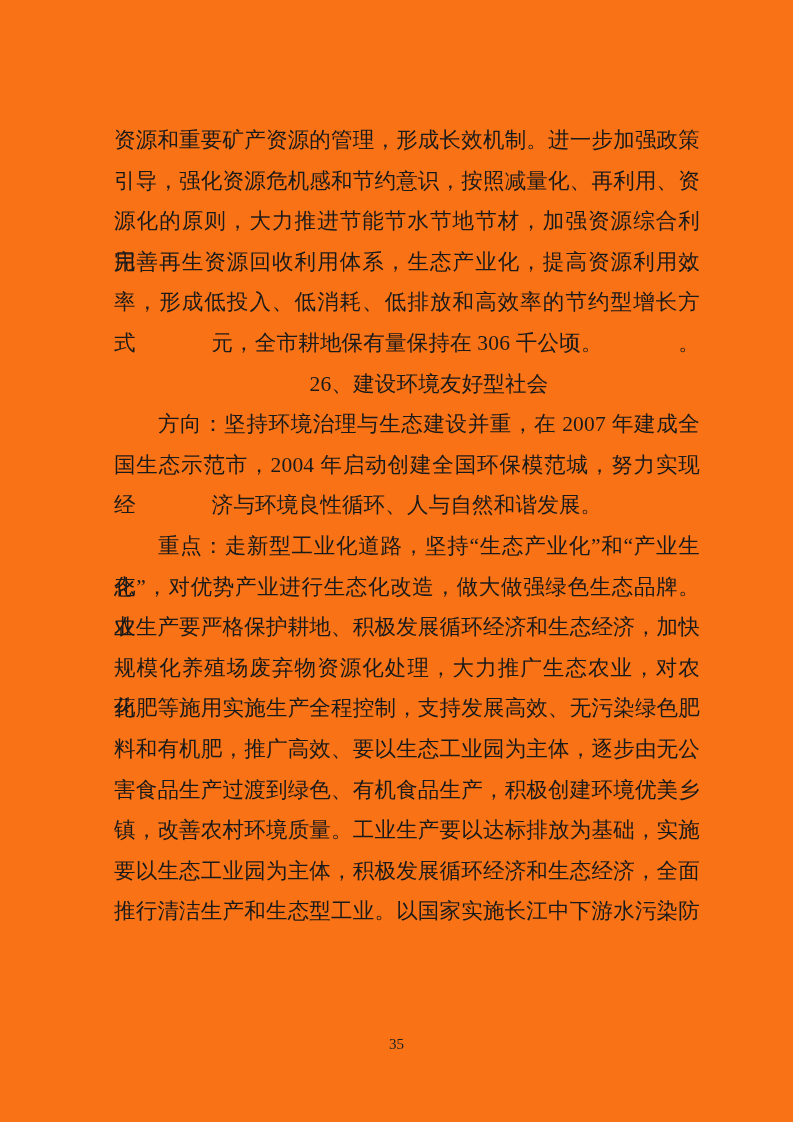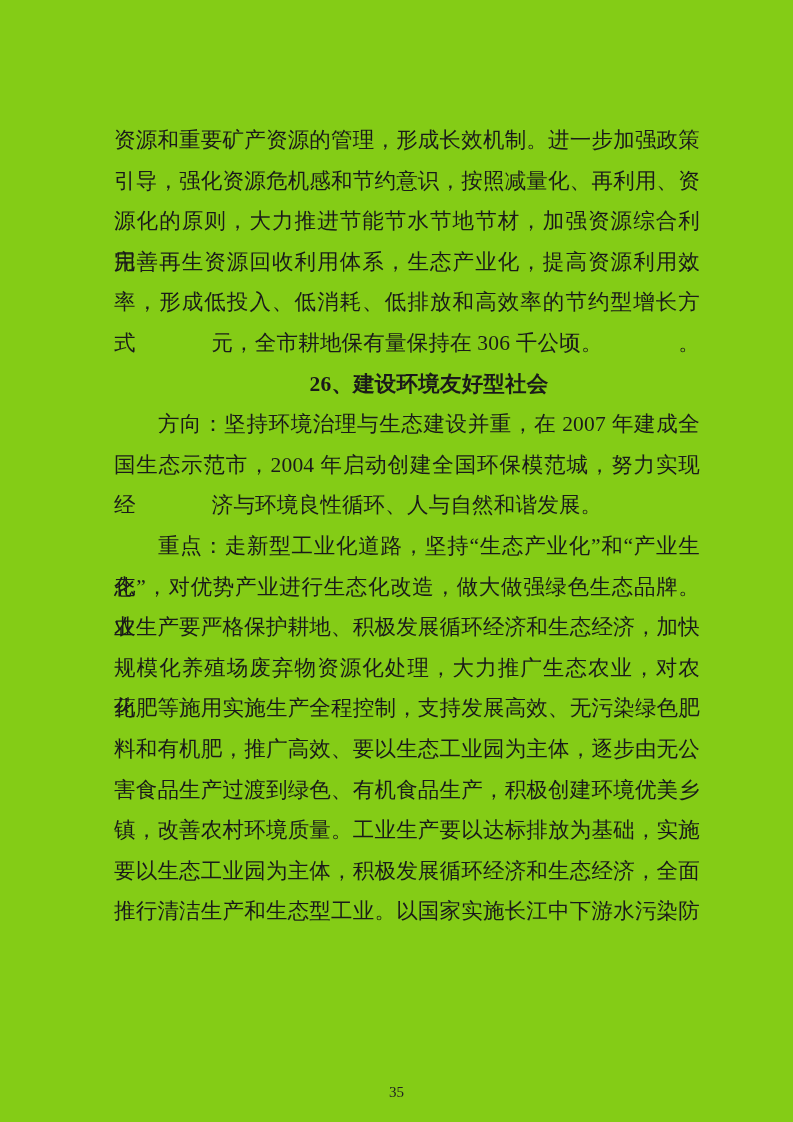--- a/index.html
+++ b/index.html
@@ -4,21 +4,21 @@
 <style>
   html, body {
     margin: 0;
     padding: 0;
     background: #ffffff;
   }
   .page {
     position: relative;
     width: 793px;
     height: 1122px;
-    background: #84cc16;
+    background: #f97316;
     overflow: hidden;
     font-family: "Liberation Serif", "DejaVu Serif", serif;
     color: #1a1a1a;
   }
   .content {
     position: absolute;
     left: 114px;
     top: 120px;
     width: 586px;
   }
@@ -32,32 +32,31 @@
     text-align: center;
   }
   .j {
     text-align: justify;
     text-align-last: justify;
   }
   .ind {
     text-indent: 44px;
   }
   .bold {
-    font-weight: 700;
+    font-weight: 400;
   }
   .footer {
     position: absolute;
     left: 0;
     right: 0;
     top: 1034px;
     text-align: center;
     font-size: 15px;
     line-height: 20px;
     color: #222222;
-    margin-top: 48px;
   }
 </style>
 </head>
 <body>
 
 <div class="page">
   <div class="content">
     <p class="line j">资源和重要矿产资源的管理，形成长效机制。进一步加强政策</p>
     <p class="line j">引导，强化资源危机感和节约意识，按照减量化、再利用、资</p>
     <p class="line j">源化的原则，大力推进节能节水节地节材，加强资源综合利用，</p>

